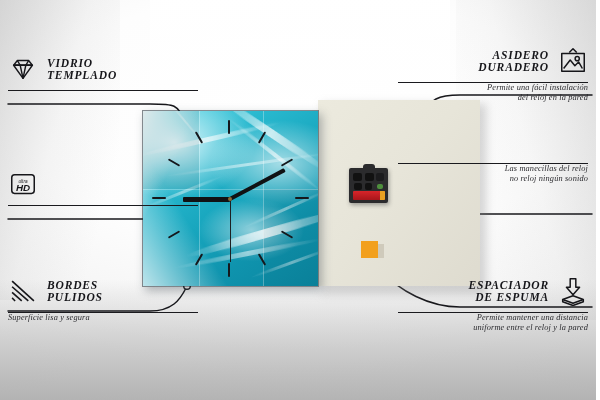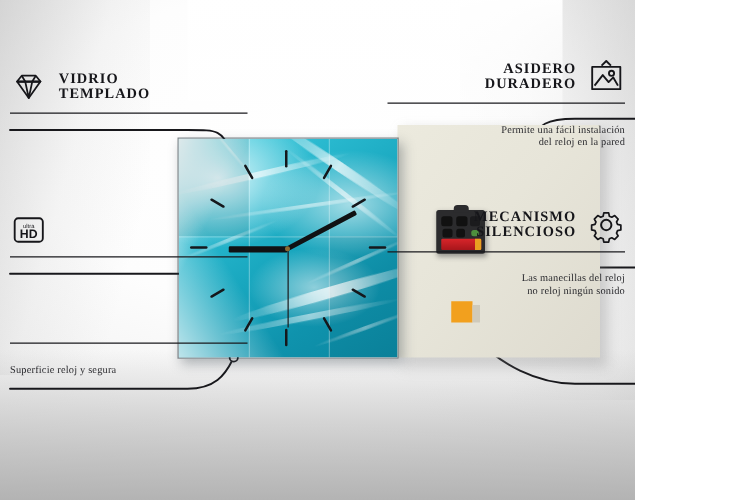--- a/index.html
+++ b/index.html
@@ -1,21 +1,21 @@
 <!DOCTYPE html>
 <html><head>
 <meta charset="utf-8">
 <style>
   html,body{margin:0;padding:0;}
   body{
     width:600px;height:400px;overflow:hidden;
     font-family:"Liberation Serif", serif;
     background:#ffffff;
   }
-  #stage{position:relative;width:508px;height:400px;overflow:hidden;}
+  #stage{position:relative;width:596px;height:400px;overflow:hidden;font-style:italic;}
 
   
   .bg-base{position:absolute;inset:0;
     background:
       radial-gradient(120% 85% at 50% 30%, #ffffff 0%, #fdfdfd 38%, #f4f4f4 62%, #e9e9e9 82%, #dcdcdc 100%);
   }
   .bg-bottom{position:absolute;left:0;right:0;bottom:0;height:120px;
     background:linear-gradient(to bottom, rgba(200,200,200,0) 0%, rgba(190,190,190,.55) 45%, rgba(175,175,175,.92) 100%);
   }
   .bg-corner-l{position:absolute;left:0;top:0;width:120px;height:300px;
@@ -42,21 +42,21 @@
   .feat-title{
     font-family:"Liberation Serif", serif;
     font-size:11.5px;font-weight:bold;letter-spacing:.85px;
     line-height:12.5px;color:#16161a;text-transform:uppercase;
     white-space:pre-line;
   }
   .feat-rule{height:0;border-top:1.6px solid #1a1a1e;margin-top:2px;}
   .feat-desc{
     font-family:"Liberation Serif", serif;
     font-size:8.3px;line-height:10.4px;color:#2a2a2e;
-    margin-top:16px;white-space:pre-line;letter-spacing:.15px;
+    margin-top:0;white-space:pre-line;letter-spacing:.15px;
   }
 
   
   .panel{position:absolute;background:#e6e4da;}
   .panel-shadow{position:absolute;background:rgba(120,120,120,.30);filter:blur(5px);}
 
   .clock{position:absolute;overflow:hidden;border:1px solid rgba(30,40,50,.55);
     box-shadow:3px 4px 9px rgba(60,70,80,.38);}
   .clock-art{position:absolute;inset:0;
     background:
@@ -198,22 +198,34 @@
       <svg class="feat-icon" viewBox="0 0 32 32">
         <rect x="4" y="6" width="24" height="20" rx="3" fill="none" stroke="#16161a" stroke-width="1.6"></rect>
         <text x="16" y="14.6" text-anchor="middle" font-family="Liberation Sans, sans-serif" font-size="5" fill="#16161a">ultra</text>
         <text x="16" y="23.2" text-anchor="middle" font-family="Liberation Sans, sans-serif" font-size="10.5" font-weight="bold" fill="#16161a">HD</text>
       </svg>
     </div>
     <div class="feat-rule"></div>
   </div>
 
   <div class="feat left" style="top:272px;">
-    <div class="feat-rule"></div>
-    <div class="feat-desc">Superficie reloj y segura</div>
+    <div class="feat-head">
+      <svg class="feat-icon" viewBox="0 0 32 32">
+        <g stroke="#16161a" stroke-width="1.7" stroke-linecap="square">
+          <line x1="5" y1="6" x2="27" y2="26"></line>
+          <line x1="5" y1="12" x2="21" y2="26"></line>
+          <line x1="5" y1="18" x2="14" y2="26"></line>
+          <line x1="5" y1="24" x2="7" y2="26"></line>
+        </g>
+      </svg>
+      <div class="feat-title">BORDES
+PULIDOS</div>
+    </div>
+    <div class="feat-rule"></div>
+    <div class="feat-desc">Superficie lisa y segura</div>
   </div>
 
   <div class="feat right" style="top:42px;">
     <div class="feat-head">
       <svg class="feat-icon" viewBox="0 0 32 32">
         <g fill="none" stroke="#16161a" stroke-width="1.6" stroke-linejoin="round">
           <path d="M12 7 L16 3 L20 7"></path>
           <rect x="4" y="8" width="24" height="19"></rect>
           <path d="M6 24 L13 15 L18 21 L22 17 L26 24"></path>
           <circle cx="20.5" cy="13.5" r="2.2"></circle>
@@ -221,29 +233,35 @@
       </svg>
       <div class="feat-title">ASIDERO
 DURADERO</div>
     </div>
     <div class="feat-rule"></div>
     <div class="feat-desc">Permite una fácil instalación
 del reloj en la pared</div>
   </div>
 
   <div class="feat right" style="top:161px;">
-    <div class="feat-head">
-      <svg class="feat-icon" viewBox="0 0 32 32">
-        <g fill="none" stroke="#16161a" stroke-width="1.7" stroke-linejoin="round">
-          <path d="M13.6 4 h4.8 l.7 3.3 2.4 1 2.9-1.6 3.4 3.4 -1.6 2.9 1 2.4 3.3.7 v4.8 l-3.3.7 -1 2.4 1.6 2.9 -3.4 3.4 -2.9-1.6 -2.4 1 -.7 3.3 h-4.8 l-.7-3.3 -2.4-1 -2.9 1.6 -3.4-3.4 1.6-2.9 -1-2.4 -3.3-.7 v-4.8 l3.3-.7 1-2.4 -1.6-2.9 3.4-3.4 2.9 1.6 2.4-1 Z" transform="scale(0.86) translate(2.6,2.6)"></path>
-          <circle cx="16" cy="16" r="4.4"></circle>
-        </g>
-      </svg>
-      <div class="feat-title">MECANISMO
-SILENCIOSO</div>
-    </div>
     <div class="feat-rule"></div>
     <div class="feat-desc">Las manecillas del reloj
 no reloj ningún sonido</div>
   </div>
 
+  <div class="feat right" style="top:272px;">
+    <div class="feat-head">
+      <svg class="feat-icon" viewBox="0 0 32 32">
+        <g fill="none" stroke="#16161a" stroke-width="1.6" stroke-linejoin="round">
+          <path d="M13 3 h6 v9 h4 l-7 8 -7-8 h4 Z"></path>
+          <path d="M16 21 L5 25 L16 29 L27 25 Z"></path>
+          <path d="M5 25 v2.5 L16 31.5 L27 27.5 V25"></path>
+        </g>
+      </svg>
+      <div class="feat-title">ESPACIADOR
+DE ESPUMA</div>
+    </div>
+    <div class="feat-rule"></div>
+    <div class="feat-desc">Permite mantener una distancia
+uniforme entre el reloj y la pared</div>
+  </div>
 
 </div>
 
 </body></html>

